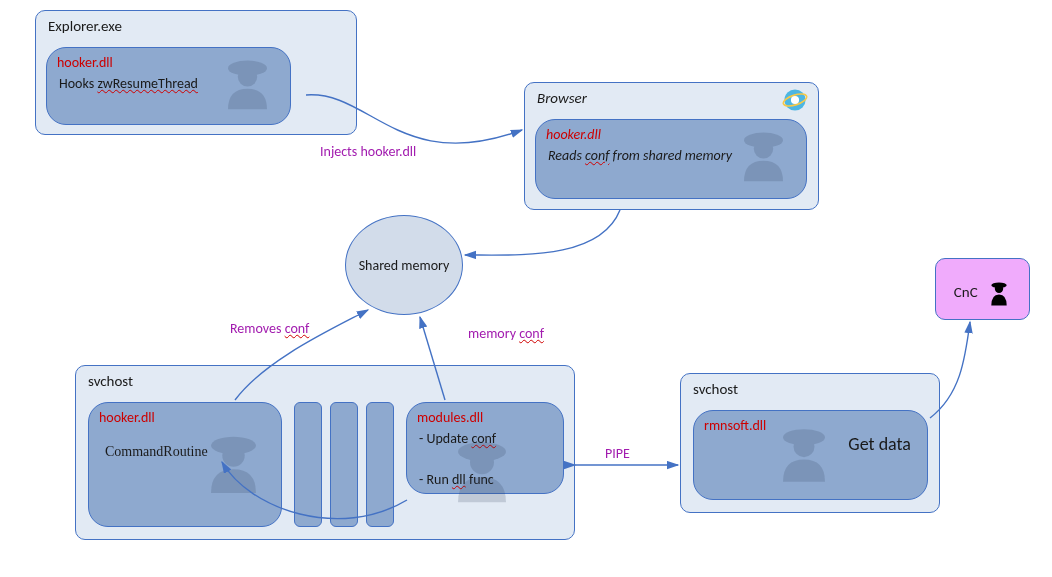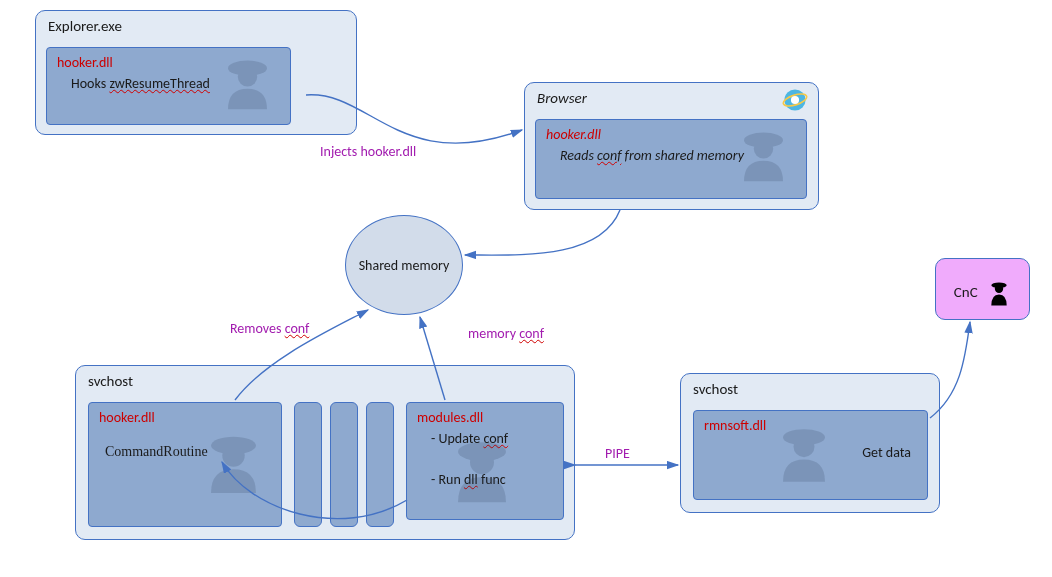--- a/index.html
+++ b/index.html
@@ -18,33 +18,33 @@
     border-radius: 10px;
     background: #e2eaf4;
   }
   .container-title {
     padding: 6px 10px 2px 12px;
     font-size: 15px;
   }
   .inner-box {
     position: absolute;
     border: 1.5px solid #4472c4;
-    border-radius: 4px;
+    border-radius: 20px;
     background: #8ea9cf;
     padding: 6px 10px;
   }
   .inner-title {
     color: #cc0000;
     font-size: 14px;
   }
   .inner-text {
     color: #1a1a1a;
     font-size: 14px;
     margin-top: 4px;
-    margin-left: 14px;
+    margin-left: 2px;
   }
   .red-wavy {
     text-decoration: underline wavy #d00000;
     text-decoration-thickness: 1px;
   }
   .edge-label {
     position: absolute;
     font-size: 14px;
     color: #a21caf;
     white-space: nowrap;
@@ -152,21 +152,21 @@
       <path d="M12 52 Q12 33 30 33 Q48 33 48 52 Z"></path>
     </svg>
     <div class="inner-title">hooker.dll</div>
     <div class="inner-text" style="margin-top:18px; margin-left:6px;font-family:Liberation Serif, serif;">CommandRoutine</div>
   </div>
 
   <div class="pillar" style="left:218px; top:36px; width:28px; height:125px;"></div>
   <div class="pillar" style="left:254px; top:36px; width:28px; height:125px;"></div>
   <div class="pillar" style="left:290px; top:36px; width:28px; height:125px;"></div>
 
-  <div class="inner-box" style="left:330px; top:36px; width:158px; height:118px;">
+  <div class="inner-box" style="left:330px; top:36px; width:158px; height:92px;">
     <svg class="spy-icon" viewBox="0 0 60 60" style="width:80px;height:80px;left:35px;top:30px;">
       <ellipse cx="30" cy="14" rx="18" ry="7"></ellipse>
         <circle cx="30" cy="22" r="9"></circle>
       <path d="M12 52 Q12 33 30 33 Q48 33 48 52 Z"></path>
     </svg>
     <div class="inner-title">modules.dll</div>
     <div class="inner-text">
       <span>- Update </span><span class="red-wavy">conf</span>
     </div>
     <div class="inner-text" style="margin-top:24px;">
@@ -177,21 +177,21 @@
 
 <div class="container-box" style="left:680px; top:373px; width:260px; height:140px;">
   <div class="container-title">svchost</div>
   <div class="inner-box" style="left:12px; top:36px; width:235px; height:90px;">
     <svg class="spy-icon" viewBox="0 0 60 60" style="width:70px;height:70px;left:75px;top:10px;">
       <ellipse cx="30" cy="14" rx="18" ry="7"></ellipse>
         <circle cx="30" cy="22" r="9"></circle>
       <path d="M12 52 Q12 33 30 33 Q48 33 48 52 Z"></path>
     </svg>
     <div class="inner-title">rmnsoft.dll</div>
-    <div style="position:absolute; right:16px; top:33px; font-size:14px;margin-left:16px;">Get data</div>
+    <div style="position:absolute; right:16px; top:22px; font-size:18px;margin-left:16px;">Get data</div>
   </div>
 </div>
 
 <div class="cnc-box" style="left:935px; top:258px; width:95px; height:62px;">
   <div>
     <span>CnC</span>
     <svg class="agent-icon" viewBox="0 0 32 40">
       <ellipse cx="16" cy="9" rx="11" ry="4"></ellipse>
       <circle cx="16" cy="14" r="6"></circle>
       <path d="M5 38 Q5 22 16 22 Q27 22 27 38 Z"></path>

